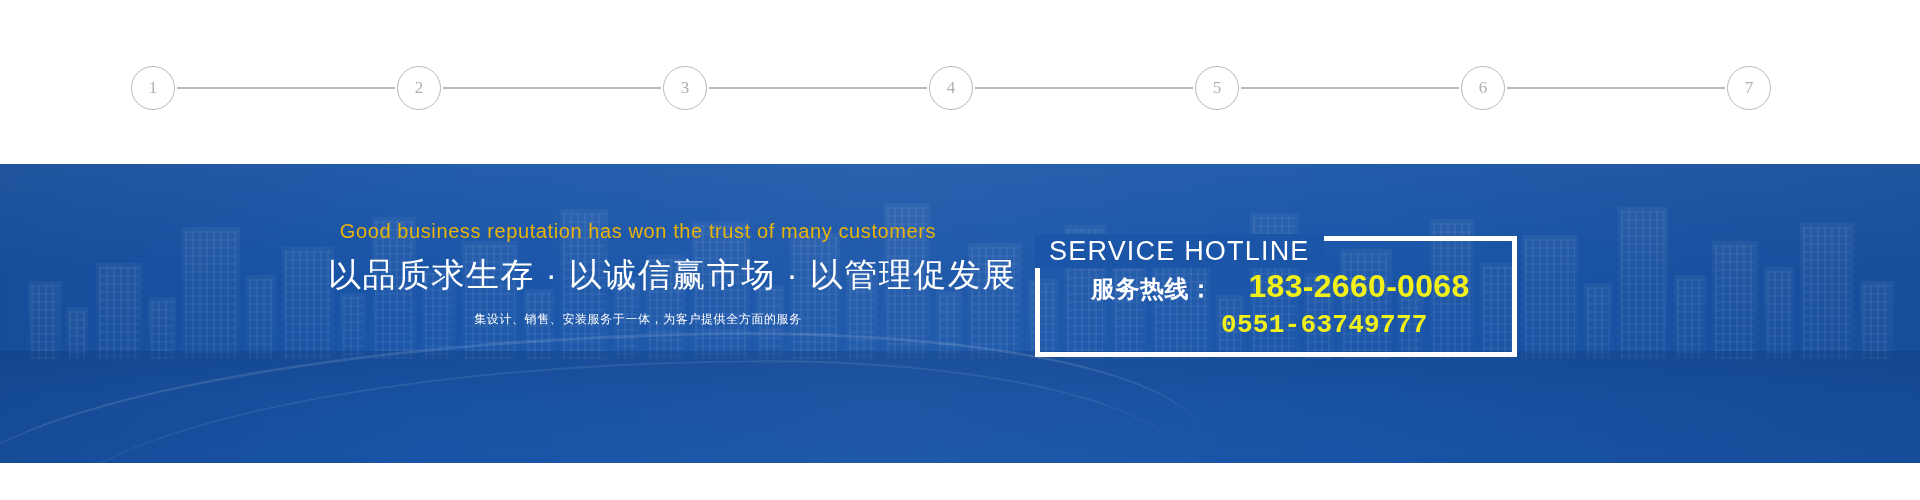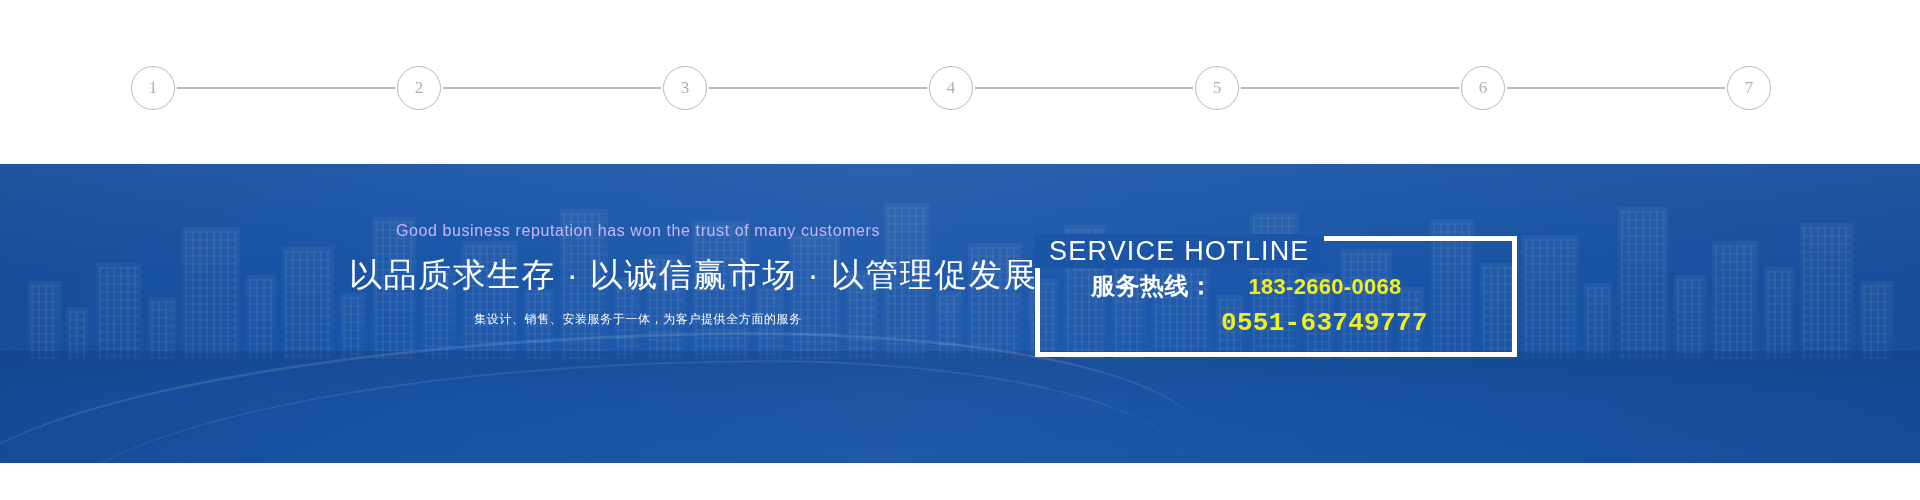--- a/index.html
+++ b/index.html
@@ -141,36 +141,35 @@
   
   .slogan {
     position: absolute;
     left: 328px;
     top: 56px;
     width: 620px;
     text-align: center;
     color: #ffffff;
   }
   .slogan-en {
-    font-size: 16px;
+    font-size: 20px;
     font-weight: 400;
     letter-spacing: 0.6px;
     line-height: 22px;
-    color: #c4b5fd;
+    color: #eab308;
     white-space: nowrap;
   }
   .slogan-main {
     margin-top: 12px;
     font-size: 33px;
     font-weight: 400;
     letter-spacing: 1.5px;
     line-height: 42px;
     color: #ffffff;
     white-space: nowrap;
-    margin-left: 21px;
   }
   .slogan-sub {
     margin-top: 10px;
     font-size: 12px;
     font-weight: 400;
     letter-spacing: 0.6px;
     line-height: 26px;
     color: #ffffff;
     white-space: nowrap;
   }
@@ -228,21 +227,21 @@
   }
   .hotline-label {
     color: #ffffff;
     font-size: 24px;
     font-weight: 700;
     letter-spacing: 0.5px;
     margin-right: 8px;
   }
   .hotline-number {
     color: #f2f01a;
-    font-size: 22px;
+    font-size: 32px;
     font-weight: 700;
     letter-spacing: 0.3px;
   }
   .hotline-row.second {
     padding-left: 186px;
   }
   .hotline-row.second .hotline-number {
     font-size: 26px;
     font-family: Liberation Mono, monospace;
   }

